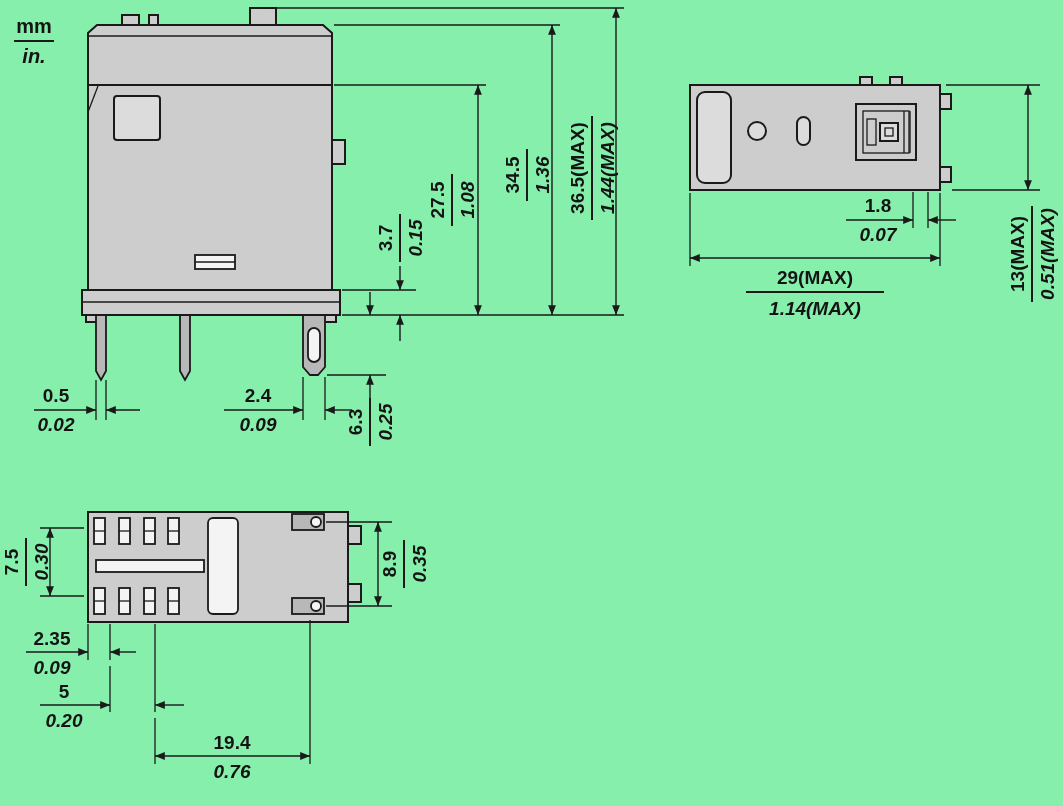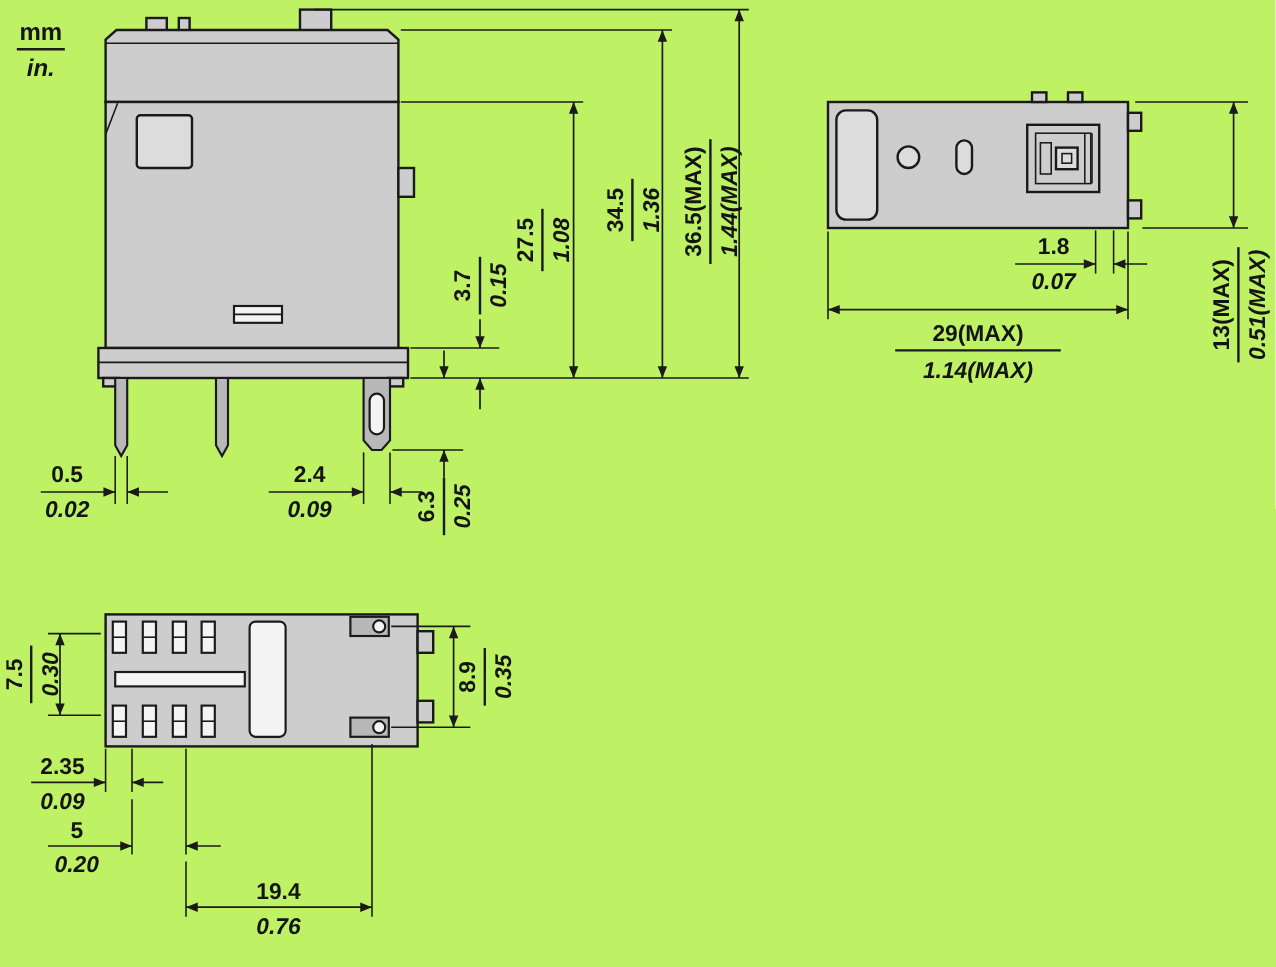--- a/index.html
+++ b/index.html
@@ -1,16 +1,16 @@
 <!DOCTYPE html>
 <html><head>
 <meta charset="utf-8">
 <style>
   html,body{margin:0;padding:0;background:#ffffff;}
-  #stage{position:relative;width:1063px;height:806px;background:#bef264;overflow:hidden;}
+  #stage{position:relative;width:1063px;height:806px;background:#86efac;overflow:hidden;}
   svg{display:block;}
   svg text{
     font-family:"Liberation Sans",sans-serif;
     font-weight:bold;
     font-size:19px;
     fill:#141414;
   }
   svg text.in{font-style:italic;}
   svg text.legend{font-size:20px;}
   .outline{fill:#cdcdcd;stroke:#1a1a1a;stroke-width:2;stroke-linejoin:miter;}

